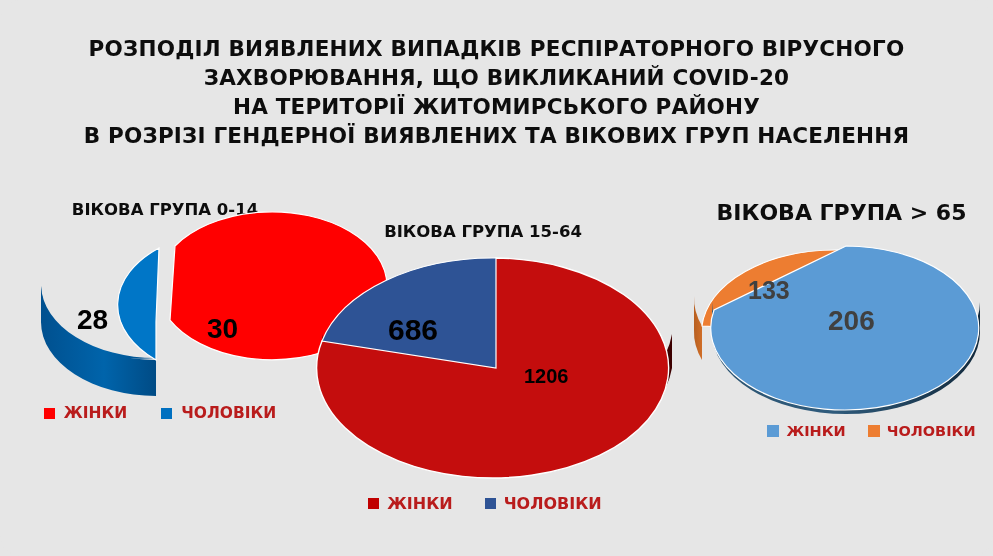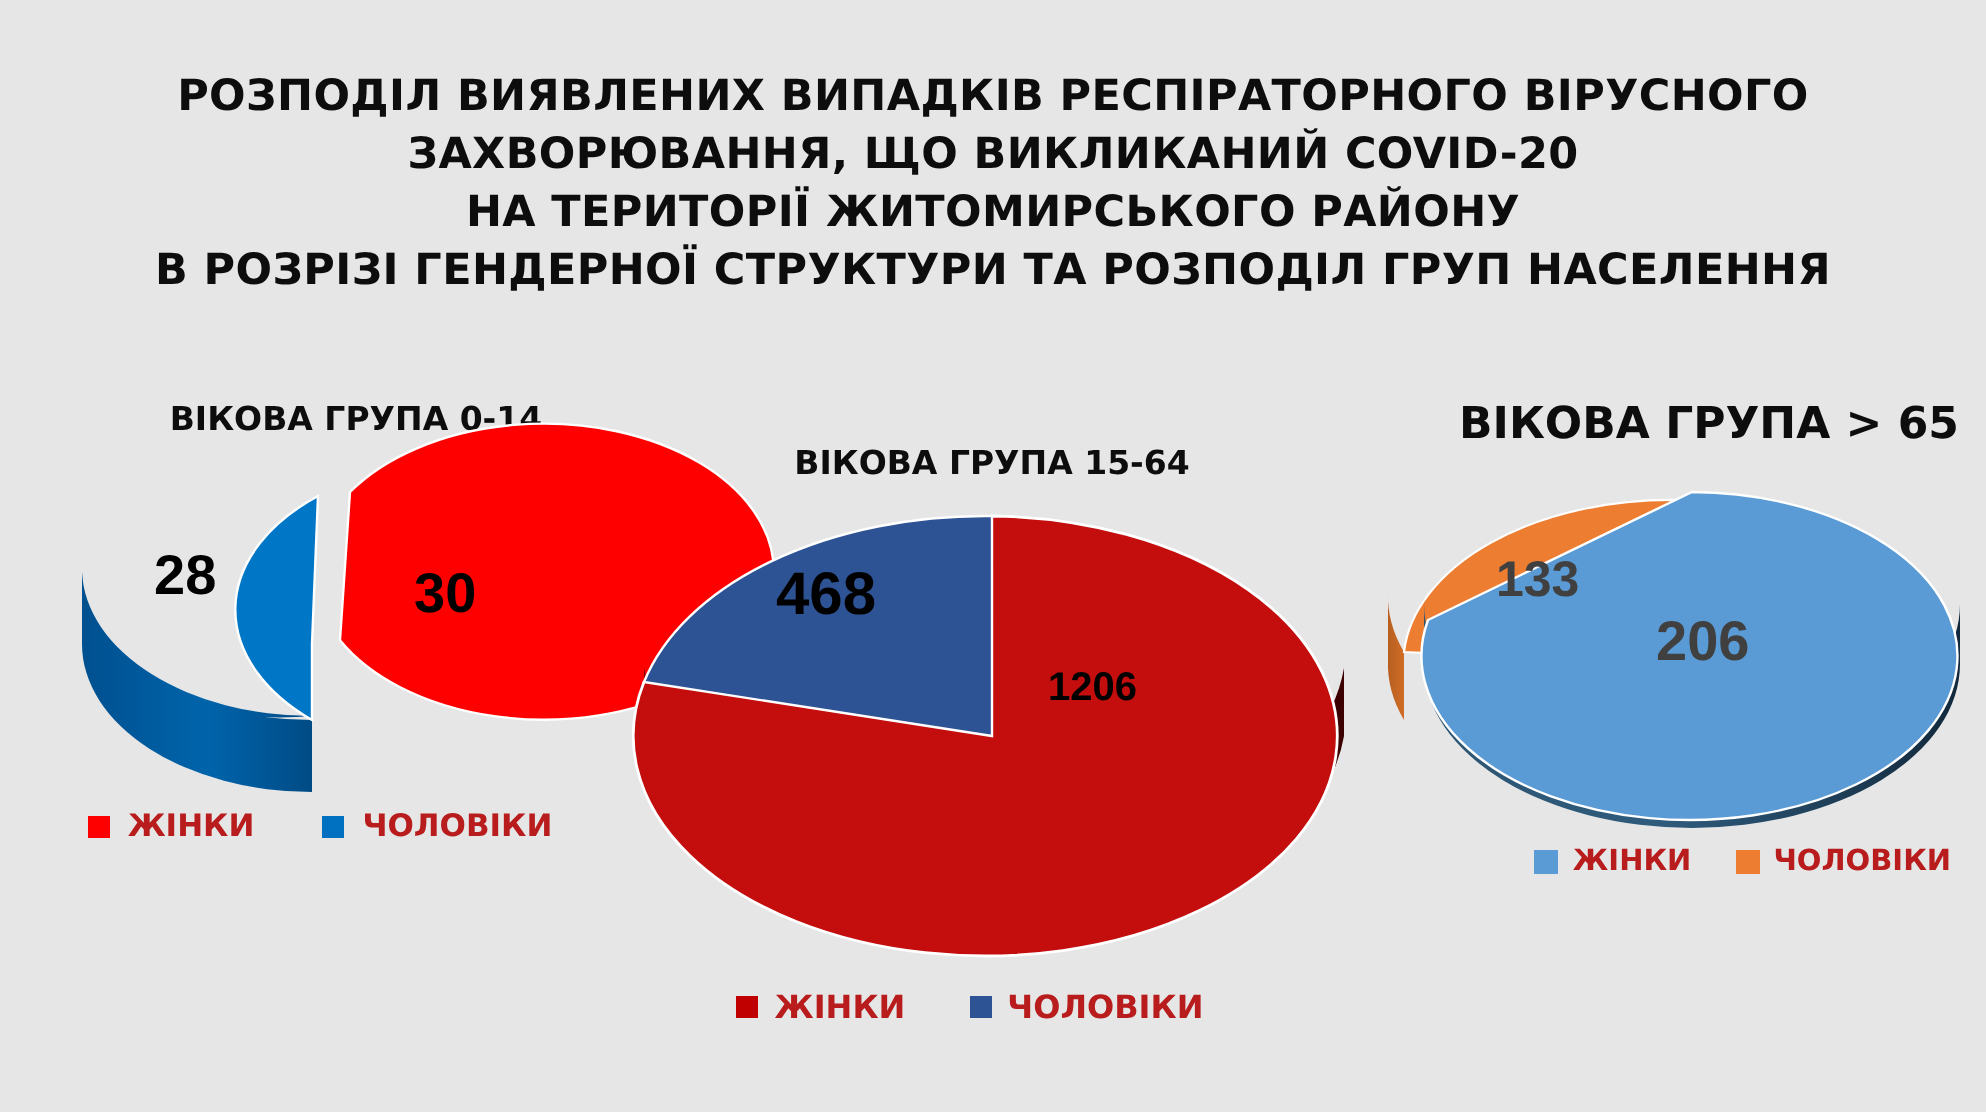--- a/index.html
+++ b/index.html
@@ -42,37 +42,36 @@
   
   .chart-block { position: absolute; }
 
   .chart-title {
     position: absolute;
     text-align: center;
     color: #0d0d0d;
     font-family: "DejaVu Sans", sans-serif;
     font-weight: bold;
     white-space: nowrap;
-    margin-left: 13px;
   }
   .chart-title.t1 { left: 0px;   top: 200px; width: 330px; font-size: 16.5px; }
   .chart-title.t2 { left: 318px; top: 222px; width: 330px; font-size: 16.5px; }
   .chart-title.t3 { left: 690px; top: 200px; width: 303px; font-size: 22px; }
 
   .pie-wrap { position: absolute; }
   .pie-wrap svg { display: block; overflow: visible; }
 
   .data-label {
     position: absolute;
     font-family: "Liberation Sans", sans-serif;
     font-weight: bold;
     white-space: nowrap;
     pointer-events: none;
   }
-  .dl-black { color: #000000; }
+  .dl-black { color: #000000; margin-top: 32px; }
   .dl-gray  { color: #404040; }
 
   
   .legend {
     position: absolute;
     display: flex;
     align-items: center;
     justify-content: center;
     white-space: nowrap;
   }
@@ -107,21 +106,21 @@
 </style>
 </head>
 <body>
 
 <div id="slide">
 
   <div class="main-title">
     <span class="line">РОЗПОДІЛ ВИЯВЛЕНИХ ВИПАДКІВ РЕСПІРАТОРНОГО ВІРУСНОГО</span>
     <span class="line">ЗАХВОРЮВАННЯ, ЩО ВИКЛИКАНИЙ COVID-20</span>
     <span class="line">НА ТЕРИТОРІЇ ЖИТОМИРСЬКОГО РАЙОНУ</span>
-    <span class="line">В РОЗРІЗІ ГЕНДЕРНОЇ СТРУКТУРИ ТА РОЗПОДІЛ ГРУП НАСЕЛЕННЯ</span>
+    <span class="line">В РОЗРІЗІ ГЕНДЕРНОЇ ВИЯВЛЕНИХ ТА ВІКОВИХ ГРУП НАСЕЛЕННЯ</span>
   </div>
 
   <div class="chart-block">
 
     <div class="chart-title t1">ВІКОВА ГРУПА 0-14</div>
 
     <div class="pie-wrap" style="left:18px; top:238px;">
       <svg width="300" height="170" viewBox="0 0 300 170" role="img" aria-label="pie 0-14">
         <defs>
           <linearGradient id="c1RedSide" x1="0" y1="0" x2="1" y2="0">
@@ -188,21 +187,21 @@
         <path d="M 4,128 A 176,110 0 0 0 10,148 L 10,114 A 176,110 0 0 1 4,94 Z" fill="url(#c2BlueSide)"></path>
 
         <path d="M 6,120 A 176,110 0 0 0 356,120 L 356,86 A 176,110 0 0 1 6,86 Z" fill="url(#c2RedSide)"></path>
 
         <path d="M 180,10 A 176,110 0 1 1 6,93 Z" fill="#c40d0d" stroke="#ffffff" stroke-width="1.4"></path>
 
         <path d="M 180,10 L 180,120 L 6,93 A 176,110 0 0 1 180,10 Z" fill="#2e5395" stroke="#ffffff" stroke-width="1.2"></path>
       </svg>
     </div>
 
-    <div class="data-label dl-black" style="left:388px; top:281px; font-size:30px;">468</div>
+    <div class="data-label dl-black" style="left:388px; top:281px; font-size:30px;">686</div>
     <div class="data-label dl-black" style="left:524px; top:333px; font-size:20px;">1206</div>
 
     <div class="legend l2">
       <div class="legend-item">
         <span class="swatch" style="background:#c00000;"></span>
         <span class="legend-label">ЖІНКИ</span>
       </div>
       <div class="legend-item">
         <span class="swatch" style="background:#2e5395;"></span>
         <span class="legend-label">ЧОЛОВІКИ</span>

